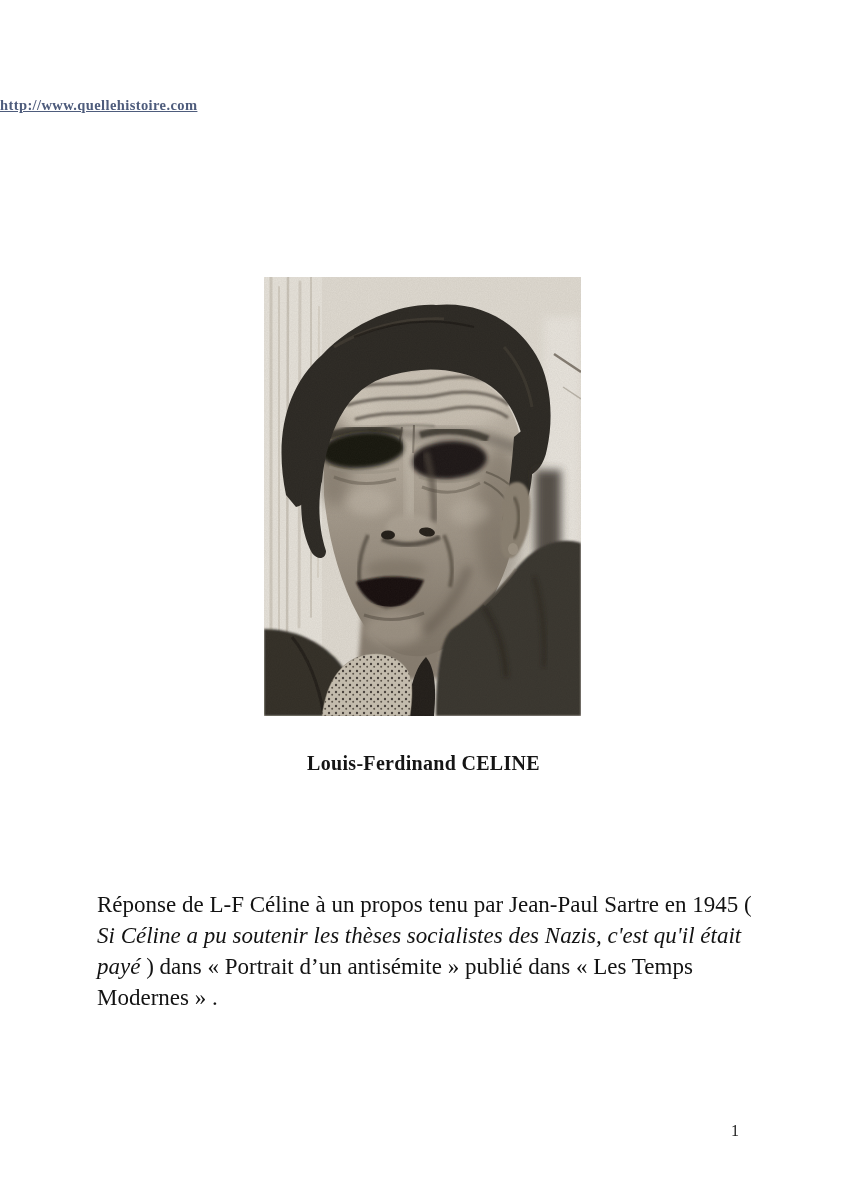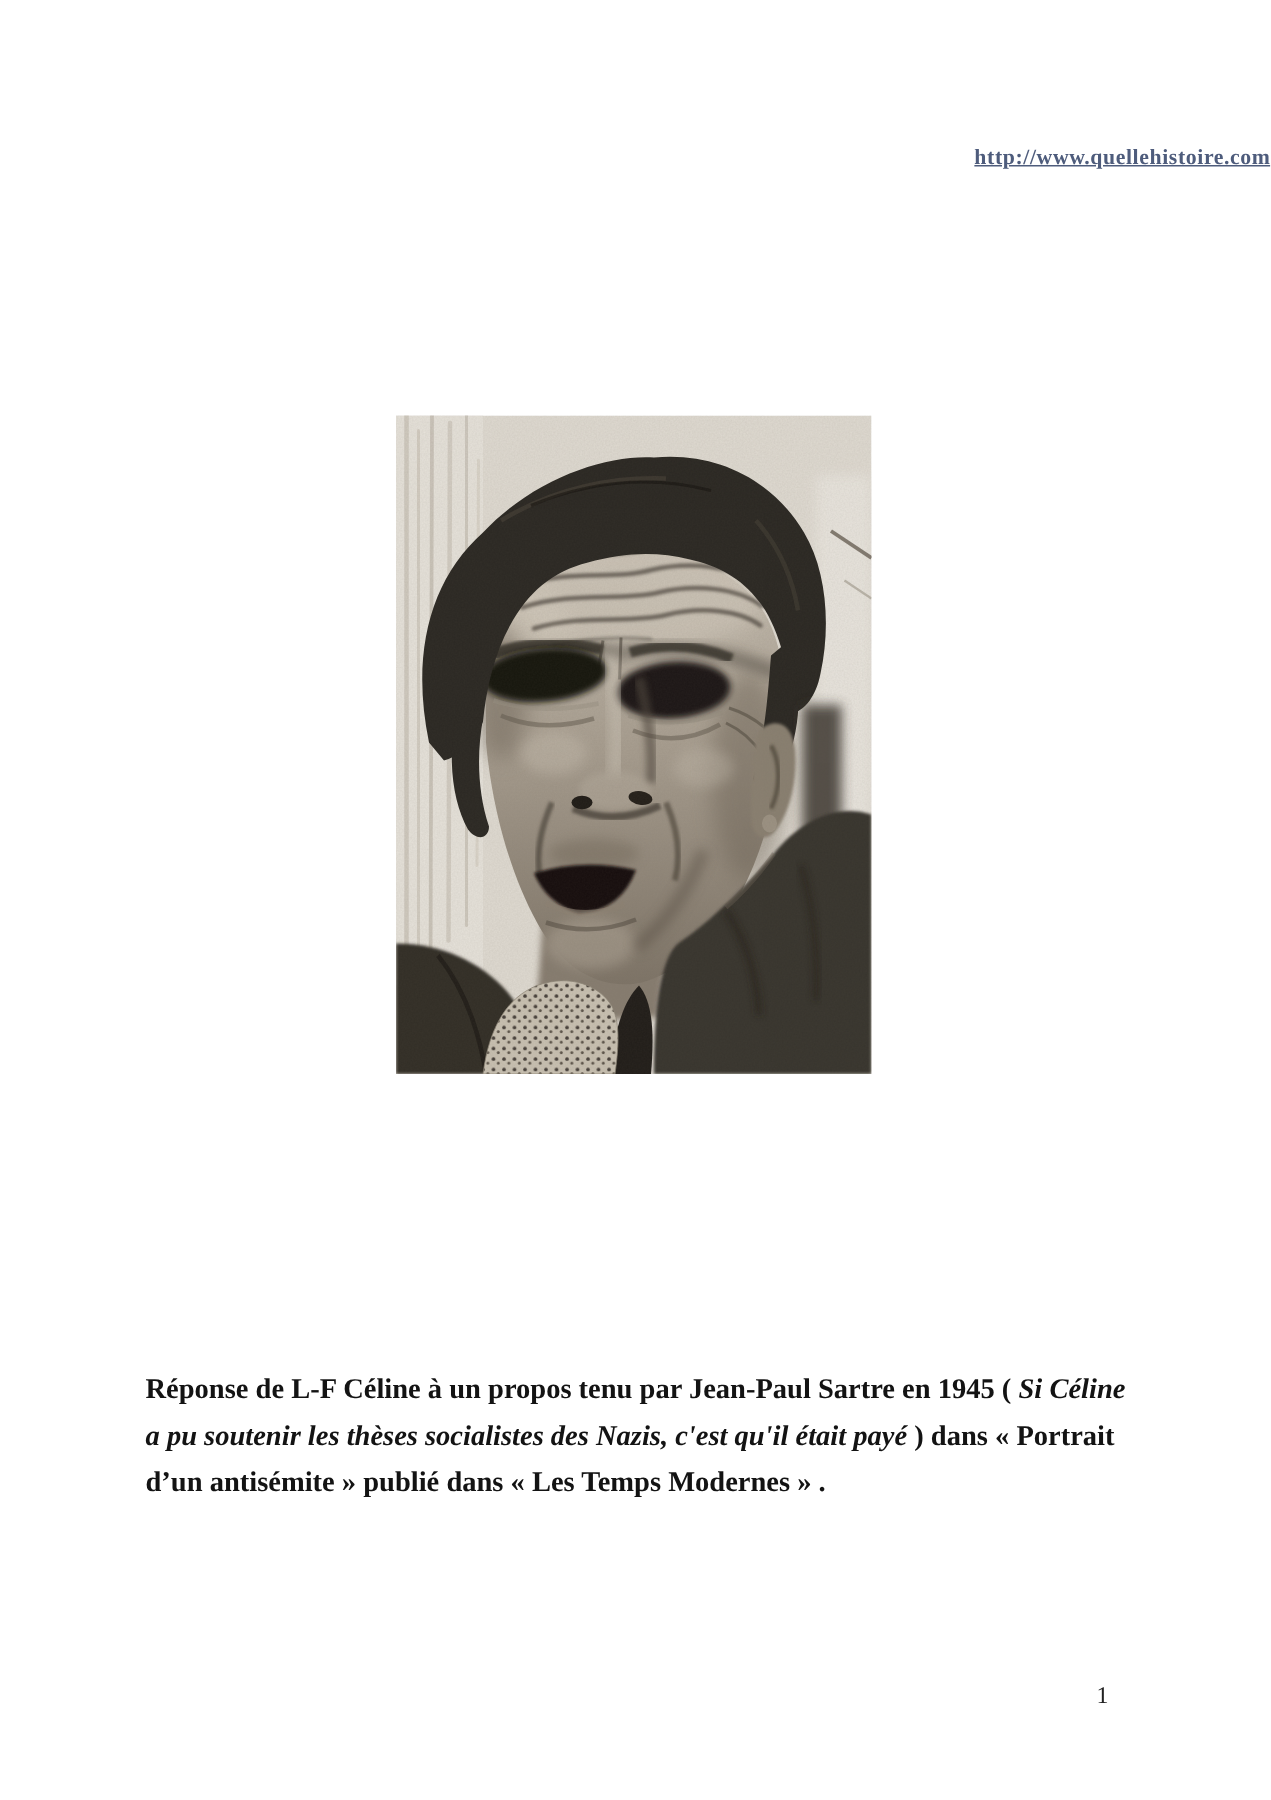--- a/index.html
+++ b/index.html
@@ -1,37 +1,37 @@
 <!DOCTYPE html>
 <html><head>
 <meta charset="utf-8">
 <style>
   html,body{margin:0;padding:0;background:#ffffff;}
   .page{
     position:relative;width:847px;height:1200px;background:#ffffff;
     font-family:"Liberation Serif","DejaVu Serif",serif;overflow:hidden;
   }
-  .header-link-wrap{position:absolute;top:96px;left:0;width:100%;text-align:right;}
+  .header-link-wrap{position:absolute;top:96px;left:0;width:100%;text-align:left;}
   .header-link{
     font-size:14.5px;font-weight:bold;letter-spacing:.4px;
     color:#4e5c7c;text-decoration:underline;cursor:pointer;
   }
   .doc-title{
     position:absolute;top:228px;left:0;width:100%;text-align:center;
     font-size:24px;font-weight:bold;letter-spacing:.5px;color:#c42020;
   }
   .photo-frame{position:absolute;left:264px;top:277px;width:317px;height:439px;}
   .photo-frame svg{display:block;width:100%;height:100%;}
   .photo-caption{
     position:absolute;top:752px;left:0;width:100%;text-align:center;
     font-size:20px;font-weight:bold;color:#151515;letter-spacing:.3px;
   }
   .body-paragraph{
-    position:absolute;left:97px;top:892px;width:662px;
-    font-size:19px;line-height:31px;font-weight:bold;color:#131313;
+    position:absolute;left:97px;top:866px;width:662px;
+    font-size:23px;line-height:31px;font-weight:normal;color:#131313;
   }
   .body-paragraph .it{font-style:italic;}
   .page-number{
     position:absolute;top:1122px;left:731px;font-size:16px;color:#222222;
   }
 </style>
 </head>
 <body>
 
 <div class="page">
@@ -163,18 +163,19 @@
         <path d="M270 300 Q282 340 280 390" fill="none" stroke="#211d18" stroke-width="5" opacity="0.4" filter="url(#b2)"></path>
         <path d="M252 292 Q238 312 220 328" fill="none" stroke="#6b6254" stroke-width="3" opacity="0.4"></path>
         <path d="M142 439 C146 408 152 390 162 380 C172 392 172 415 170 439 Z" fill="#211d19"></path>
         <path d="M58 439 C62 408 74 388 94 380 C116 372 136 380 144 394 C150 406 148 424 146 439 Z" fill="url(#speck)" stroke="#8d8577" stroke-width="0.5"></path>
       </g>
 
       <rect width="317" height="439" filter="url(#grainF)" opacity="0.25"></rect>
     </svg>
   </div>
 
+  <div class="photo-caption">Louis-Ferdinand CELINE</div>
 
   <p class="body-paragraph"><span>Réponse de L-F Céline à un propos tenu par Jean-Paul Sartre en 1945 ( </span><span class="it">Si Céline a pu soutenir les thèses socialistes des Nazis, c'est qu'il était payé</span><span> ) dans « Portrait d’un antisémite » publié dans « Les Temps Modernes » .</span></p>
 
   <div class="page-number">1</div>
 
 </div>
 
 </body></html>

